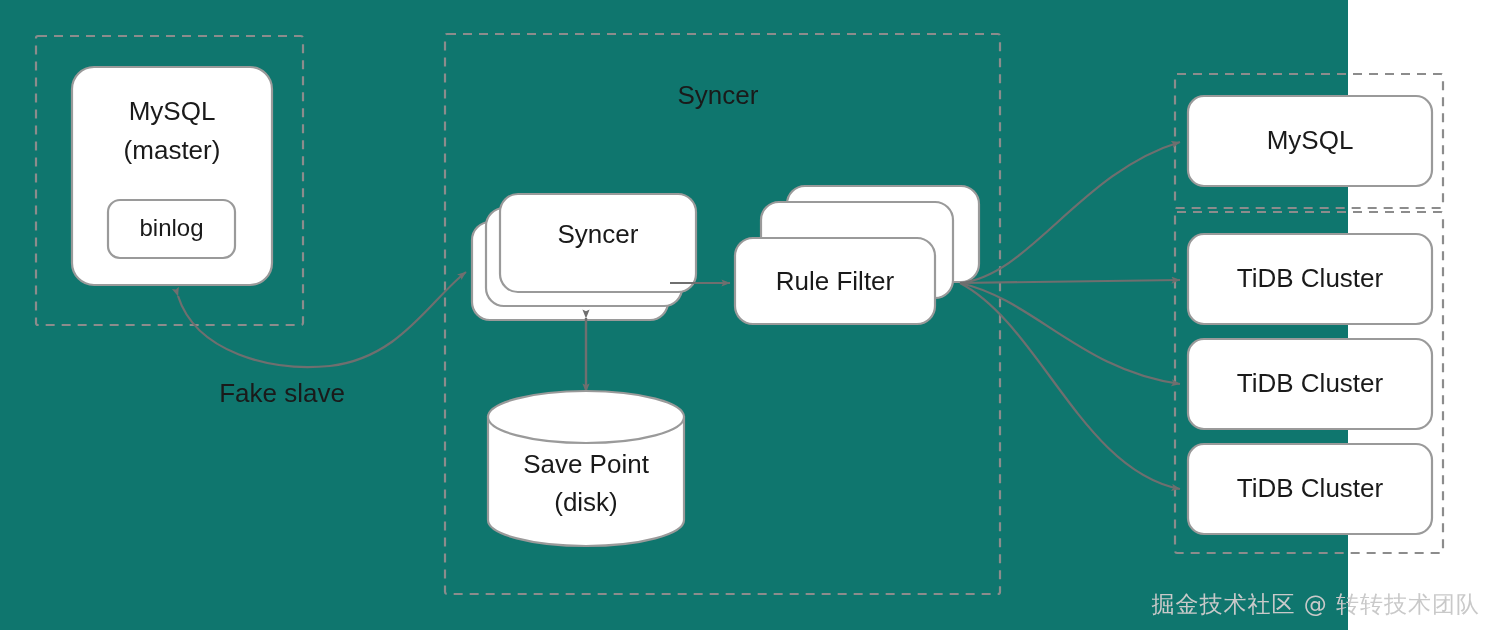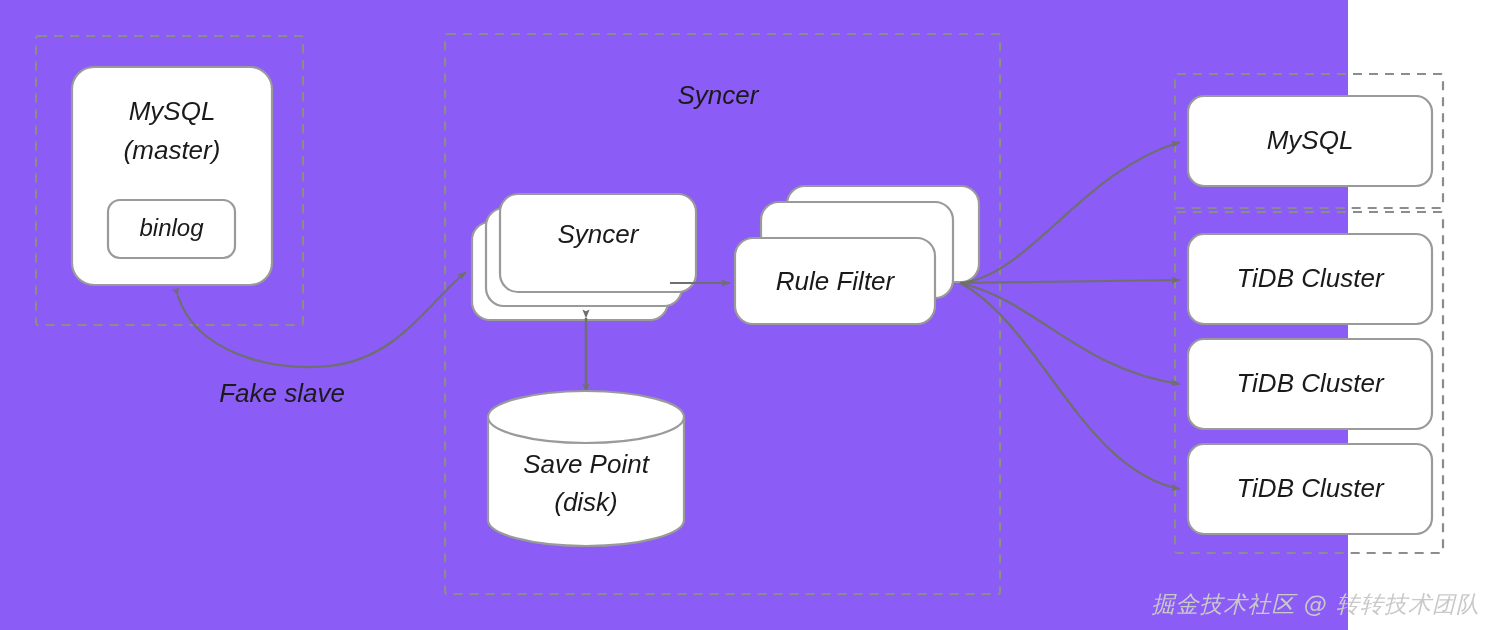--- a/index.html
+++ b/index.html
@@ -1,18 +1,18 @@
 <!DOCTYPE html>
 <html><head>
 <meta charset="utf-8">
 <style>
   html,body{margin:0;padding:0;background:#ffffff;}
   body{width:1500px;height:630px;overflow:hidden;
        font-family:"Liberation Sans","DejaVu Sans",sans-serif;}
-  #stage{position:relative;width:1348px;height:630px;background:#8b5cf6;font-style:italic;}
+  #stage{position:relative;width:1348px;height:630px;background:#0f766e;}
   svg{display:block;}
   .node-label{font-family:"Liberation Sans","DejaVu Sans",sans-serif;
               fill:#1a1a1a;text-anchor:middle;dominant-baseline:middle;}
   .fs26{font-size:26px;}
   .fs24{font-size:24px;}
   .group-title{font-size:26px;fill:#1a1a1a;text-anchor:middle;}
   .wm{font-family:"DejaVu Sans","Liberation Sans",sans-serif;
       font-size:23px;fill:#c9c9c9;text-anchor:end;letter-spacing:1px;}
 </style>
 </head>

